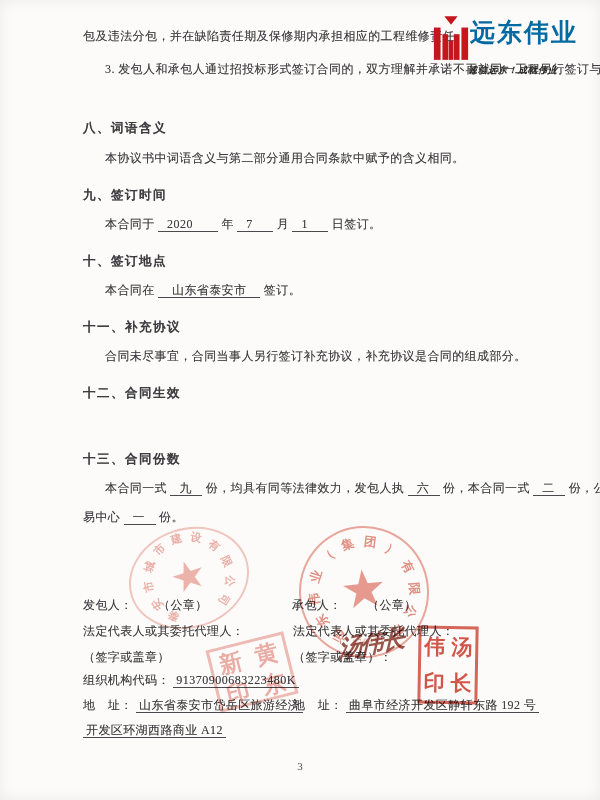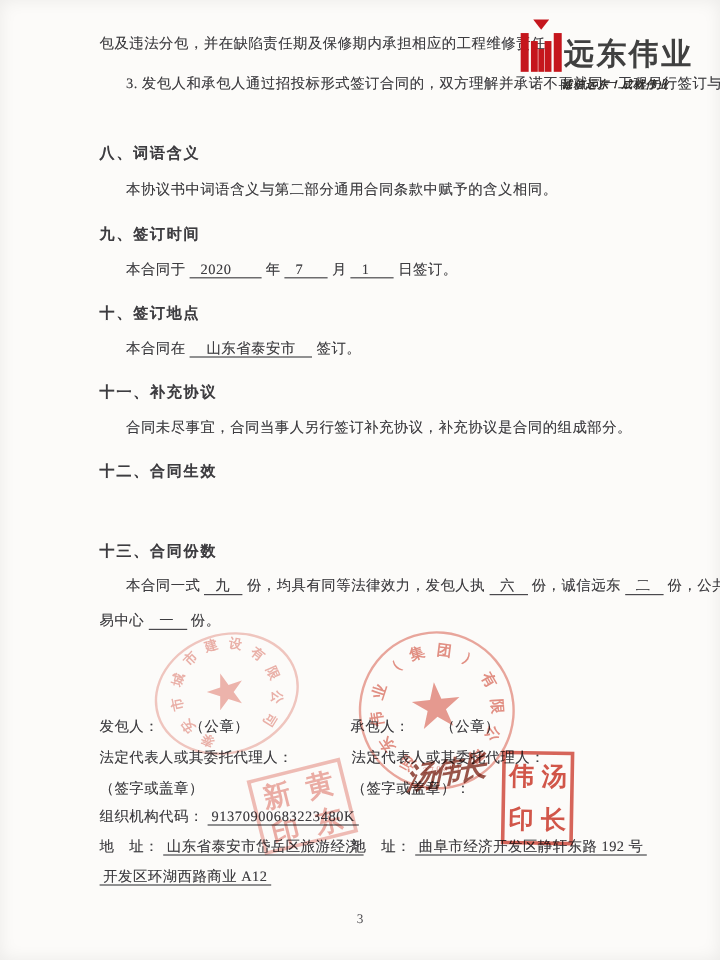--- a/index.html
+++ b/index.html
@@ -11,21 +11,21 @@
     box-shadow:inset 0 0 14px rgba(0,0,0,.07);
   }
   .line{position:absolute;font-size:12px;letter-spacing:.4px;white-space:nowrap;text-shadow:0 0 .4px rgba(60,60,60,.45);}
   .heading{font-weight:bold;font-size:12.5px;letter-spacing:1.5px;}
   .blank{display:inline-block;border-bottom:1px solid #4a494d;padding:0 9px;line-height:1.1;}
   .ul{border-bottom:1px solid #4a494d;padding:0 3px;}
   .num{font-family:"Liberation Serif","DejaVu Serif",serif;letter-spacing:.5px;}
   
   .logo{position:absolute;top:14px;left:432px;width:164px;}
   .logo-row{display:flex;align-items:flex-start;}
-  .brand{color:#404040;font-weight:bold;font-size:25px;letter-spacing:2px;line-height:1;margin-top:19px;
+  .brand{color:#0369a1;font-weight:bold;font-size:25px;letter-spacing:2px;line-height:1;margin-top:6px;
          font-family:"Liberation Sans","DejaVu Sans",sans-serif;}
   .slogan{color:#2d2b29;font-weight:bold;font-style:italic;font-size:9px;letter-spacing:1px;margin:2px 0 0 36px;white-space:nowrap;}
   
   .seal{position:absolute;pointer-events:none;mix-blend-mode:multiply;}
   .round{border-radius:50%;}
   .seal .star{position:absolute;left:50%;top:50%;transform:translate(-50%,-54%);line-height:1;}
   .arc{position:absolute;inset:0;font-weight:bold;}
   .arc span{line-height:1;}
   .seal-emp{left:128px;top:528px;width:118px;height:96px;border:2px solid rgba(224,124,112,.42);
             color:rgba(221,115,102,.55);transform:rotate(-18deg);}
@@ -80,21 +80,21 @@
   <div class="line" style="top:348px;left:105px">合同未尽事宜，合同当事人另行签订补充协议，补充协议是合同的组成部分。</div>
 
   <div class="line heading" style="top:385px;left:83px">十二、合同生效</div>
 
   <div class="line heading" style="top:451px;left:83px">十三、合同份数</div>
   <div class="line" style="top:480px;left:105px">
     <span>本合同一式</span>
     <span class="blank" style="min-width:14px">九</span>
     <span>份，均具有同等法律效力，发包人执</span>
     <span class="blank" style="min-width:14px">六</span>
-    <span>份，诚信远东</span>
+    <span>份，本合同一式</span>
     <span class="blank" style="min-width:14px">二</span>
     <span>份，公共资源交</span>
   </div>
   <div class="line" style="top:509px;left:83px">
     <span>易中心</span>
     <span class="blank" style="min-width:14px">一</span>
     <span>份。</span>
   </div>
 
   <div class="line" style="top:597px;left:83px">

